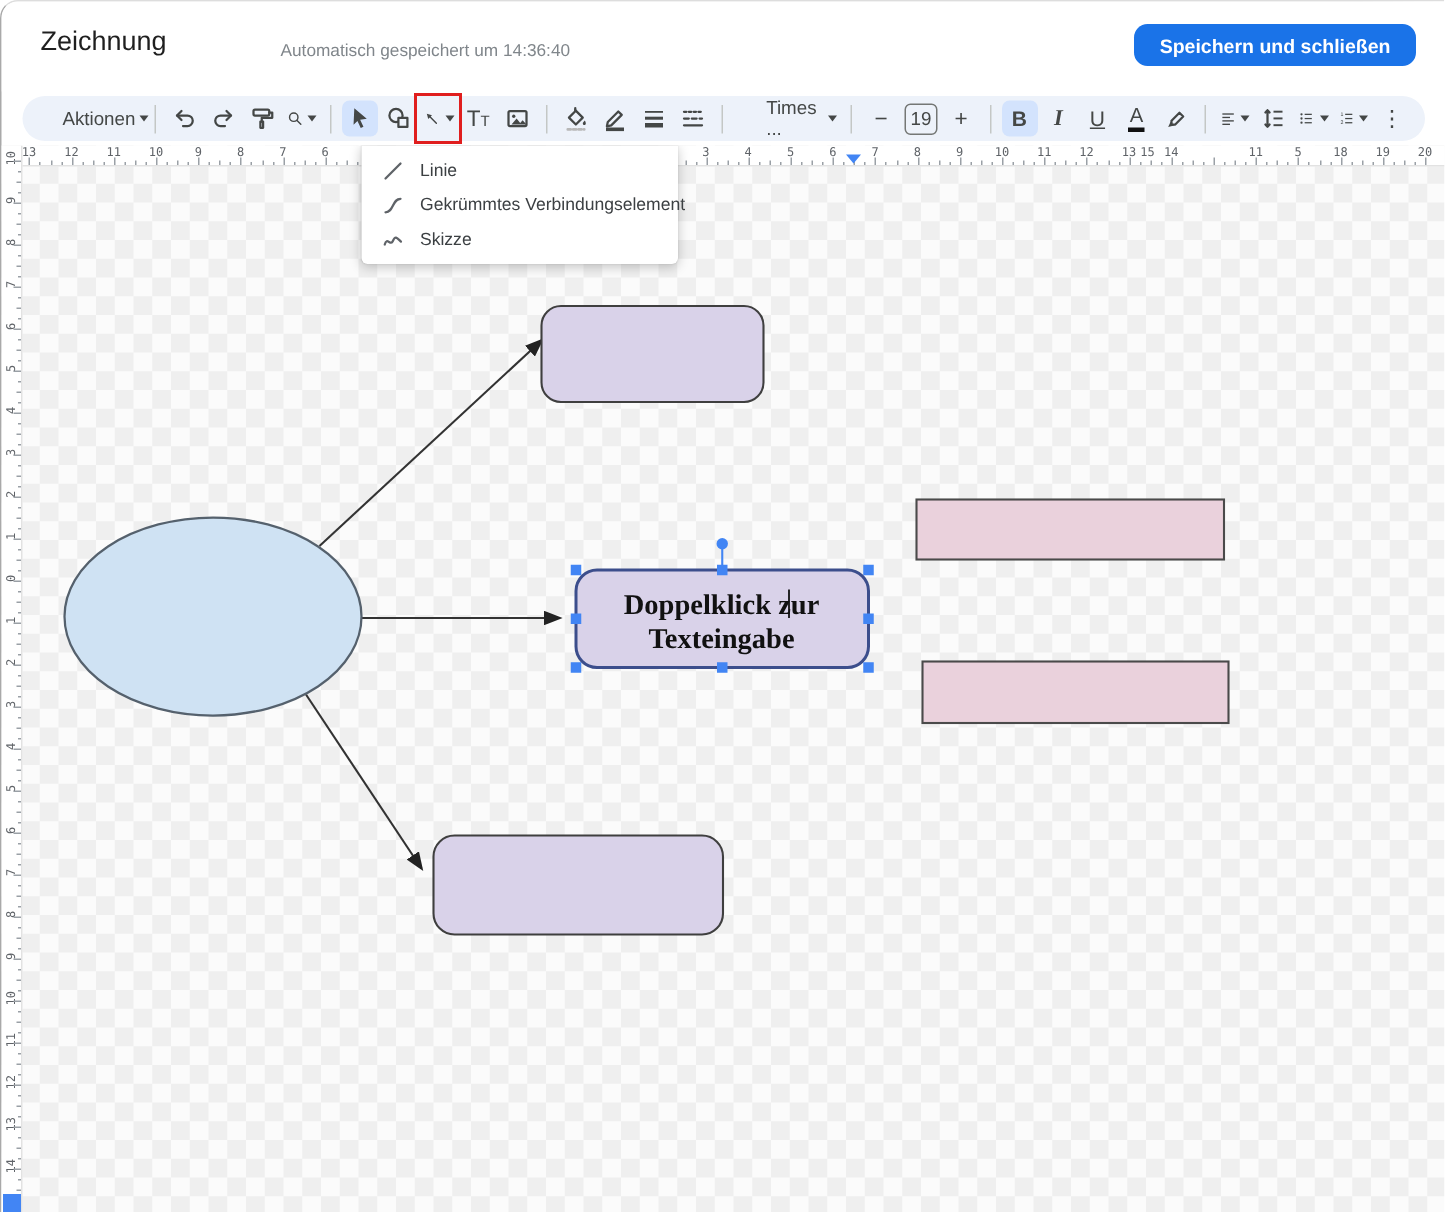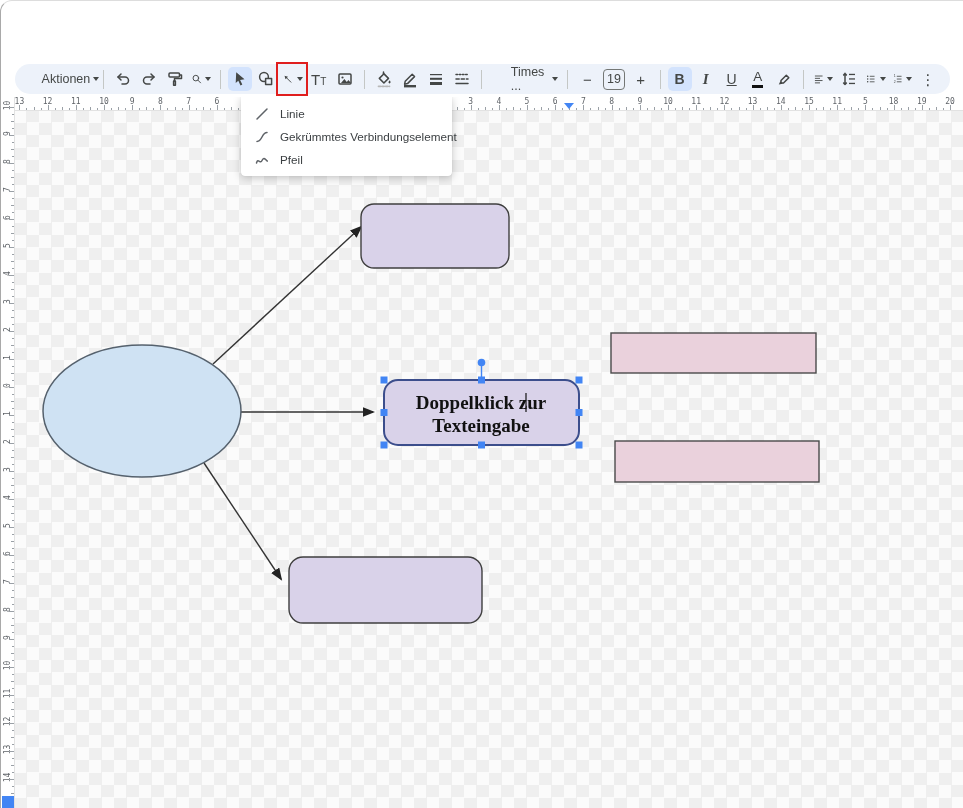--- a/index.html
+++ b/index.html
@@ -62,20 +62,25 @@
   .menu-item svg .fill{fill:#5f6368;stroke:none;}
   .menu-label{font-size:11.7px;color:#3c4043;white-space:nowrap;}
   .pfeil-red{left:1px;top:-1px;width:76px;height:21px;}
   .shape-text{font-family:"Liberation Serif","DejaVu Serif",serif;font-weight:bold;font-size:19px;fill:#111;}
 </style>
 </head>
 <body>
 
 <div class="app">
 
+  <div class="header">
+    <div class="title">Zeichnung</div>
+    <div class="autosave">Automatisch gespeichert um 14:36:40</div>
+    <button class="save-btn">Speichern und schließen</button>
+  </div>
 
   <div class="toolbar">
     <div class="titem" style="padding:0 6px;">
       <span class="tlabel">Aktionen</span>
       <span class="caret"></span>
     </div>
     <div class="tsep"></div>
 
     <div class="titem">
       <svg class="ti" viewBox="0 0 18 18">
@@ -418,21 +423,21 @@
         <div class="hnum" style="left: 751.6px;">13</div>
         <div class="htick" style="left: 751.6px; height: 5px;"></div>
         <div class="htick" style="left: 758.65px; height: 2.5px;"></div>
         <div class="htick" style="left: 765.7px; height: 3.5px;"></div>
         <div class="htick" style="left: 772.75px; height: 2.5px;"></div>
         <div class="hnum" style="left: 779.8px;">14</div>
         <div class="htick" style="left: 779.8px; height: 5px;"></div>
         <div class="htick" style="left: 786.85px; height: 2.5px;"></div>
         <div class="htick" style="left: 793.9px; height: 3.5px;"></div>
         <div class="htick" style="left: 800.95px; height: 2.5px;"></div>
-        <div class="hnum" style="left: 808px;">15</div>
+        <div class="hnum" style="left: 764px;">15</div>
         <div class="htick" style="left: 808px; height: 5px;"></div>
         <div class="htick" style="left: 815.05px; height: 2.5px;"></div>
         <div class="htick" style="left: 822.1px; height: 3.5px;"></div>
         <div class="htick" style="left: 829.15px; height: 2.5px;"></div>
         <div class="hnum" style="left: 836.2px;">11</div>
         <div class="htick" style="left: 836.2px; height: 5px;"></div>
         <div class="htick" style="left: 843.25px; height: 2.5px;"></div>
         <div class="htick" style="left: 850.3px; height: 3.5px;"></div>
         <div class="htick" style="left: 857.35px; height: 2.5px;"></div>
         <div class="hnum" style="left: 864.4px;">5</div>
@@ -593,17 +598,17 @@
       <div class="menu-item">
         <svg viewBox="0 0 16 16">
             <path d="M3 12.5C8.5 12.5 7.5 3.5 13 3.5"></path>
           </svg>
         <span class="menu-label">Gekrümmtes Verbindungselement</span>
       </div>
       <div class="menu-item">
         <svg viewBox="0 0 16 16">
             <path d="M2.5 11C4 5.5 6.3 12.5 8 8.5c1.6-3.8 3-1.6 5.3.6"></path>
           </svg>
-        <span class="menu-label">Pfeil</span>
+        <span class="menu-label">Skizze</span>
       </div>
     </div>
   </div>
 </div>
 
 </body></html>

